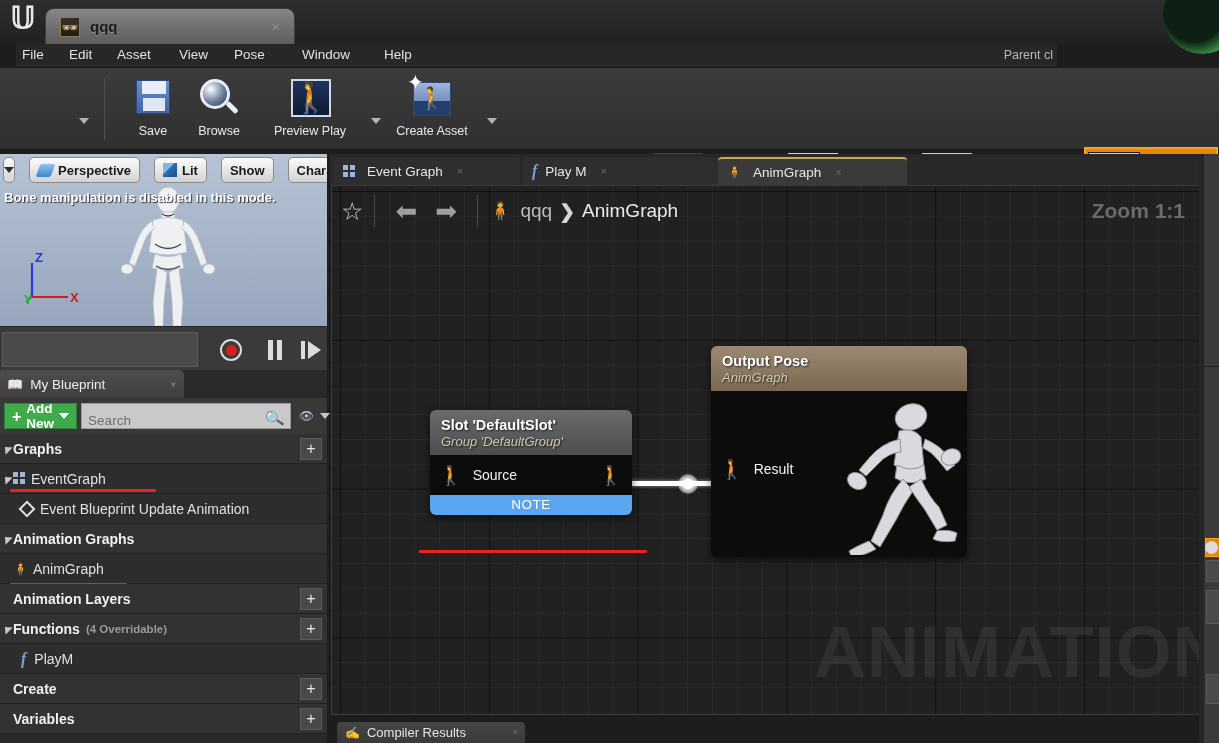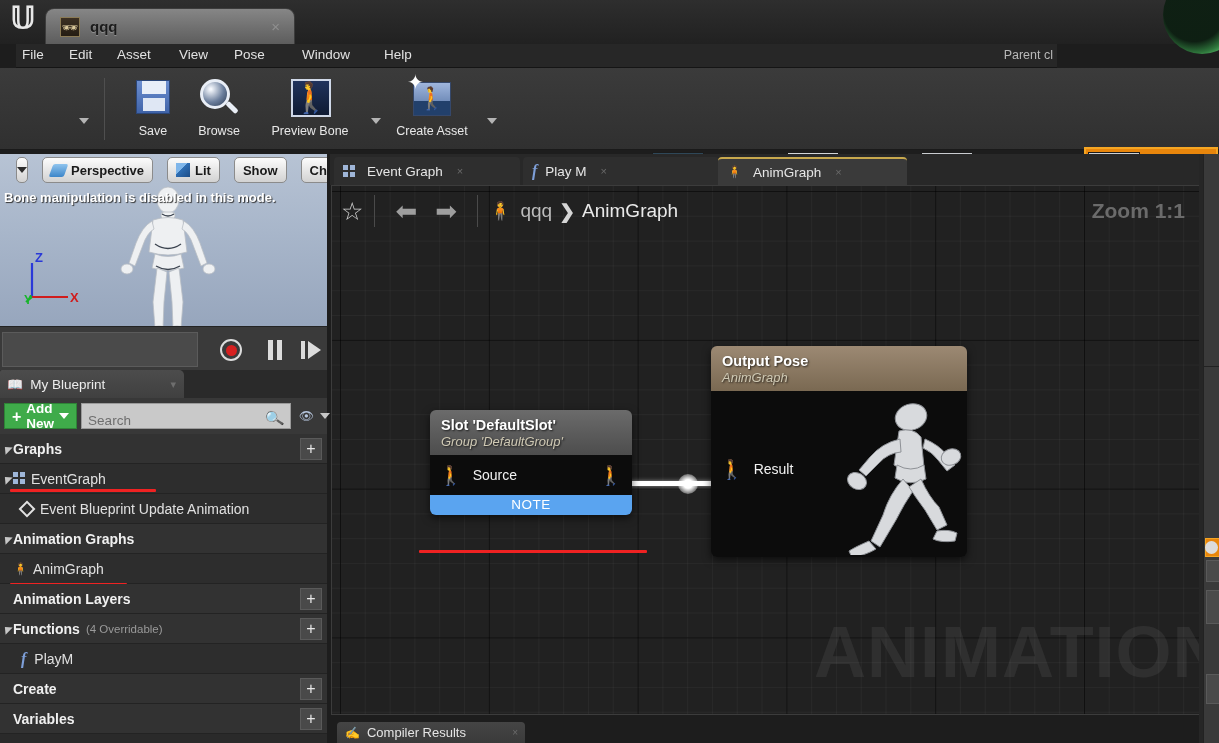--- a/index.html
+++ b/index.html
@@ -168,21 +168,21 @@
   .mode-active .mode-lbl { color: #fff; font-weight: bold; }
 
   
   .viewport {
     position: absolute; left: 0; top: 154px; width: 327px; height: 172px;
     background: linear-gradient(#b7c3d4 0%, #a8b6ca 45%, #97a6bd 100%);
     overflow: hidden;
   }
   .vp-toolbar {
     position: absolute; left: 0; top: 0; width: 100%; height: 32px;
-    display: flex; align-items: center; gap: 14px; padding-left: 16px;
+    display: flex; align-items: center; gap: 14px; padding-left: 3px;
   }
   .vp-dd {
     width: 32px; height: 26px; border-radius: 5px;
     background: linear-gradient(#fcfcfc, #d2d2d2);
     border: 1px solid #8b8b8b; display: flex; align-items: center; justify-content: center;
   }
   .vp-dd i {
     width: 0; height: 0; border-left: 5px solid transparent;
     border-right: 5px solid transparent; border-top: 6px solid #2c2c2c;
   }
@@ -279,21 +279,21 @@
   }
   .mb-row.cat { background: #323232; }
   .mb-row.item { background: #2d2d2d; }
   .tri {
     width: 0; height: 0; margin-right: 3px;
     border-top: 5px solid transparent; border-bottom: 5px solid transparent;
     border-right: 6px solid #c7c7c7;
   }
   .tri-spacer { width: 9px; }
   .cat-lbl { font-size: 14px; font-weight: bold; color: #f0f0f0; }
-  .cat-sub { font-size: 11.5px; color: #9a9a9a; margin-left: 6px; }
+  .cat-sub { font-size: 11.5px; color: #9a9a9a; margin-left: 6px; font-weight: bold; }
   .item-lbl { font-size: 14px; color: #e0e0e0; }
   .plus-btn {
     position: absolute; right: 5px; top: 4px; width: 22px; height: 22px;
     background: #494949; border: 1px solid #5a5a5a; color: #e8e8e8;
     font-size: 16px; line-height: 19px; text-align: center;
   }
   .graph-ico {
     width: 14px; height: 13px; margin-right: 4px; position: relative;
   }
   .graph-ico span {
@@ -473,21 +473,21 @@
       </div>
       <div class="tb-label">Browse</div>
     </div>
 
     <div class="tb-btn" style="left:248px; width:124px">
       <div class="tb-ico">
         <div class="img-frame">
             <div class="runner">🚶</div>
           </div>
       </div>
-      <div class="tb-label">Preview Bone</div>
+      <div class="tb-label">Preview Play</div>
     </div>
     <div class="tb-arrow" style="left:371px"></div>
 
     <div class="tb-btn" style="left:370px; width:124px">
       <div class="tb-ico">
         <div class="asset-card">
             <div class="asset-card-dark"></div>
             <div class="runner" style="font-size:22px;color:#eef3fb;">🚶</div>
           </div>
         <div class="sparkle">✦</div>

